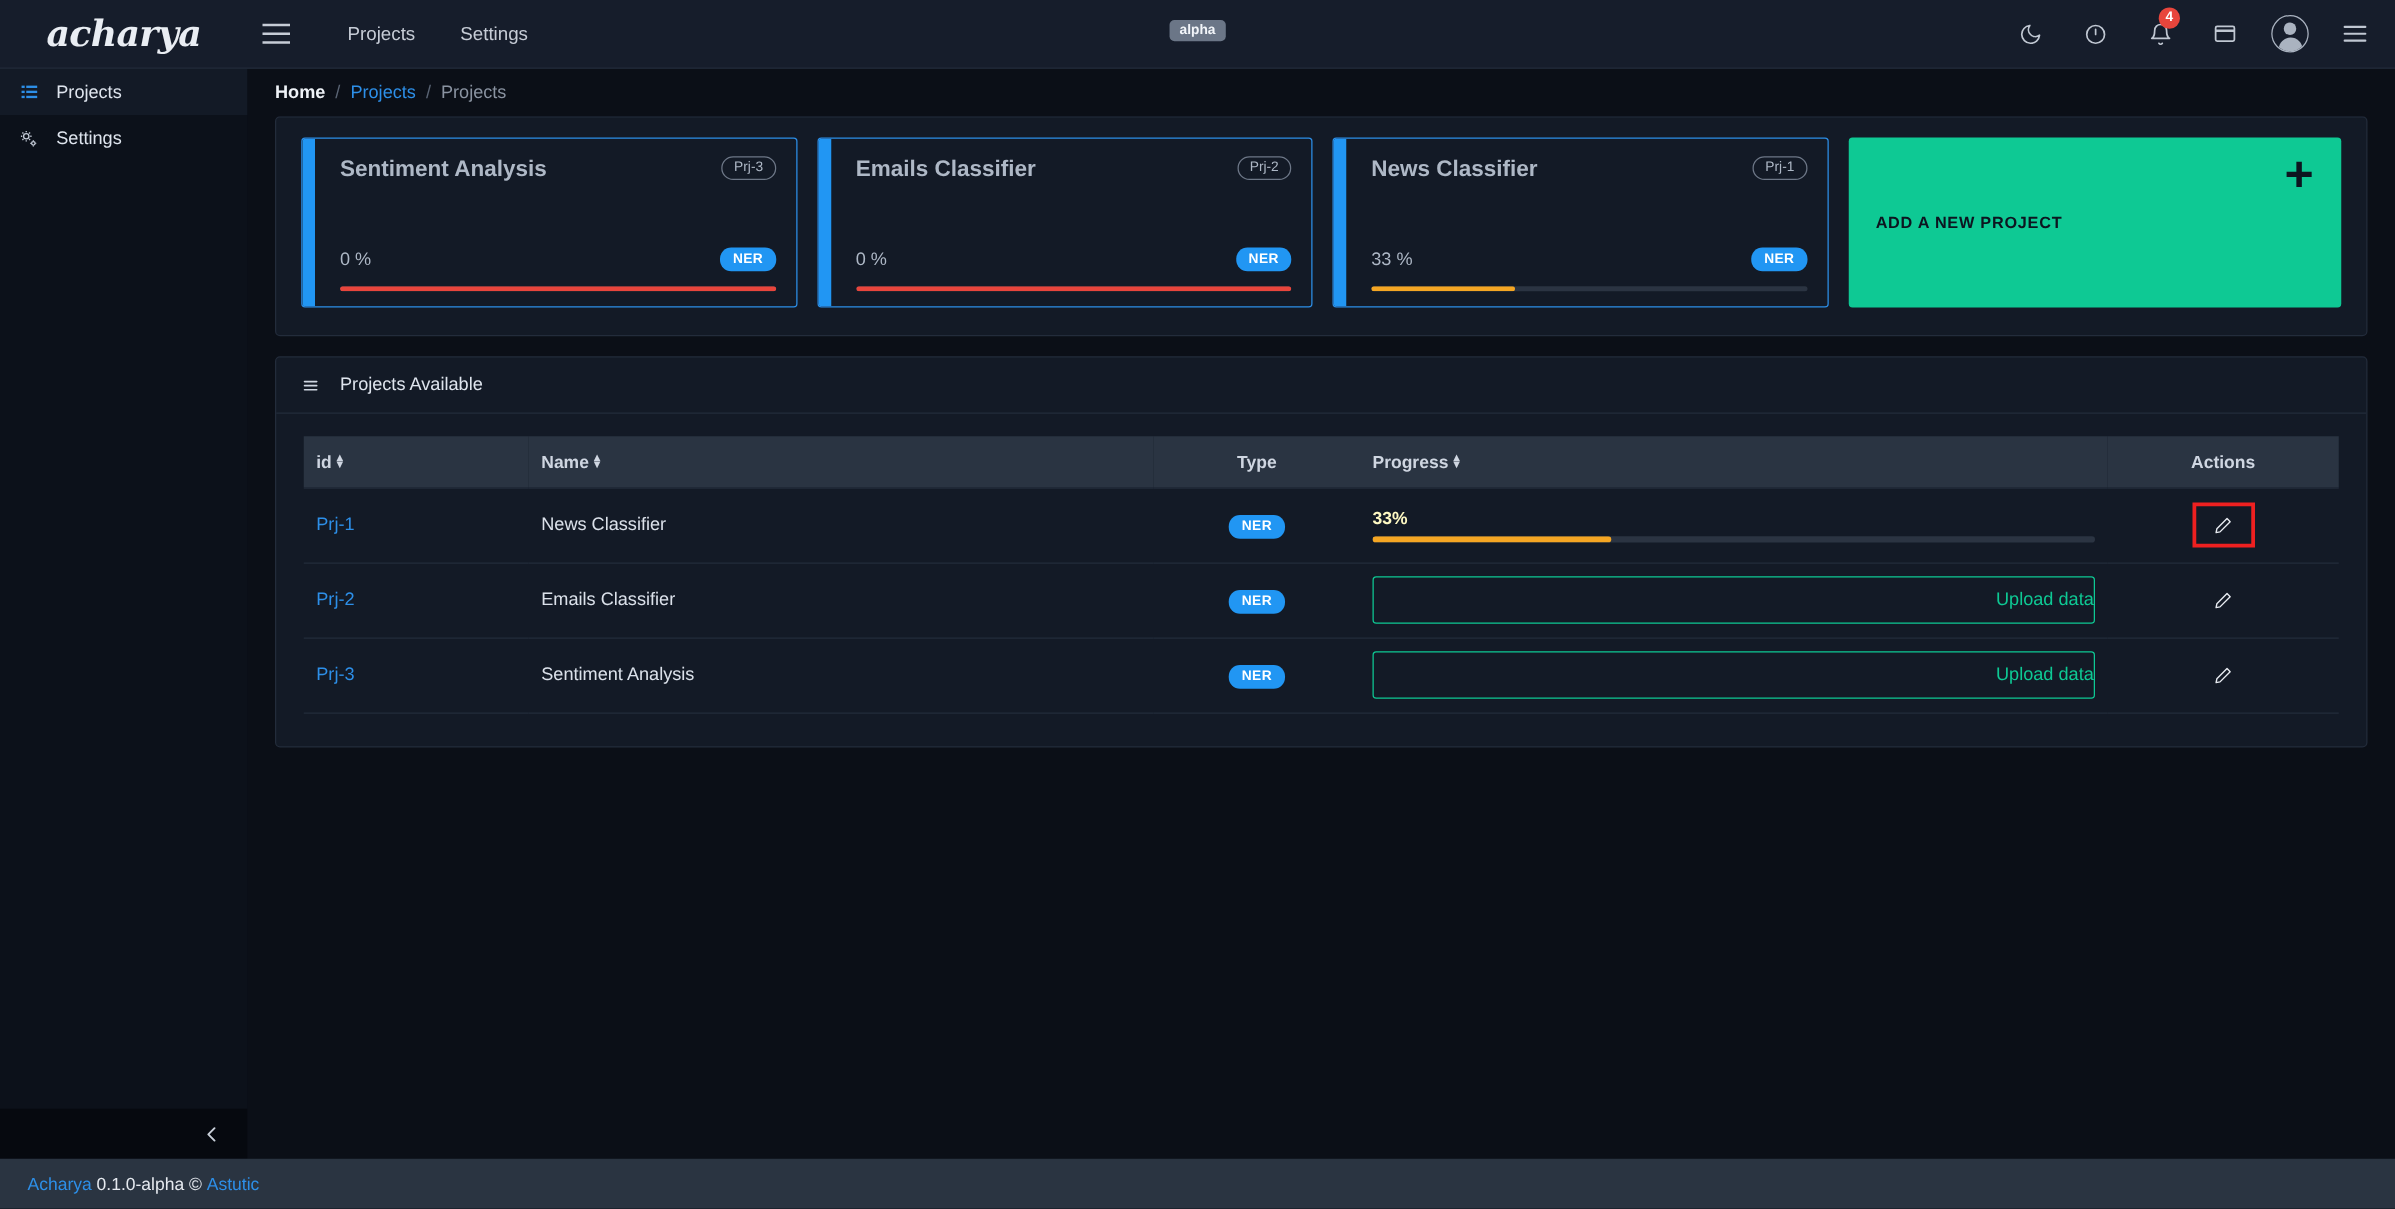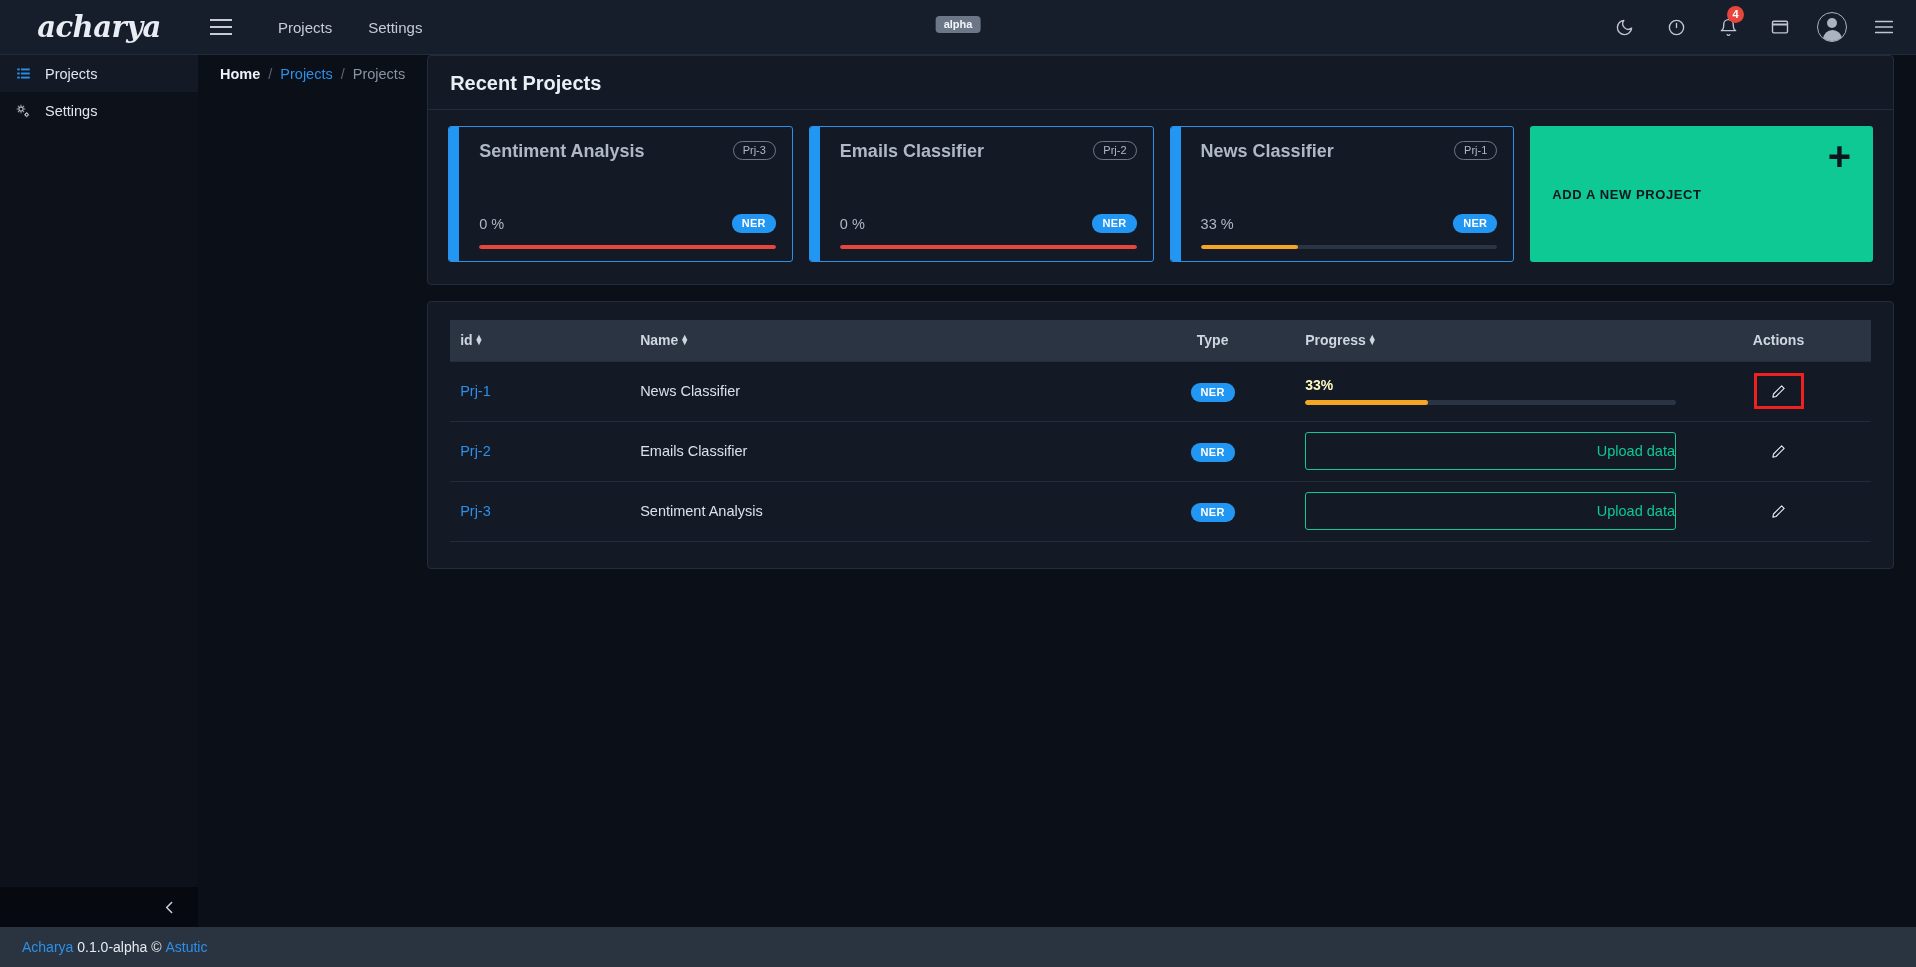--- a/index.html
+++ b/index.html
@@ -76,21 +76,21 @@
     height: 37px; display: flex; align-items: center; gap: 13px;
     padding: 0 0 0 14px; cursor: pointer; font-size: 14.5px; color: #dfe5ee;
   }
   .side-item.active { background: #131a26; }
   .side-icon { width: 18px; display: flex; align-items: center; justify-content: center; color: #2d8fe8; }
   .side-footer {
     height: 40px; background: #06090f; display: flex; align-items: center;
     justify-content: flex-end; padding-right: 20px; cursor: pointer; color: #c9d0da;
   }
 
-  .content { flex: 1; display: flex; min-width: 0; background: #0b0f17; }
+  .content { flex: 1; display: flex; flex-direction: column; min-width: 0; background: #0b0f17; }
   .breadcrumb {
     height: 38px; display: flex; align-items: center; gap: 8px;
     padding-left: 22px; font-size: 14.5px;
   }
   .bc-home { color: #eef2f7; font-weight: bold; }
   .bc-sep { color: #5a6474; }
   .bc-link { color: #2d8fe8; cursor: pointer; }
   .bc-cur { color: #8a93a1; }
 
   .main-scroll { flex: 1; padding: 0 22px 0 22px; overflow: hidden; }
@@ -301,23 +301,20 @@
         <span class="bc-home">Home</span>
         <span class="bc-sep">/</span>
         <span class="bc-link">Projects</span>
         <span class="bc-sep">/</span>
         <span class="bc-cur">Projects</span>
       </div>
 
       <div class="main-scroll">
 
         <section class="panel">
-          <div class="panel-head">
-            <div class="panel-title">Recent Projects</div>
-          </div>
           <div class="cards">
 
             <div class="pcard">
               <div class="pcard-bar"></div>
               <div class="pcard-inner">
                 <div class="pcard-top">
                   <div class="pcard-name">Sentiment Analysis</div>
                   <div class="pill-outline">Prj-3</div>
                 </div>
                 <div class="pcard-mid">
@@ -366,20 +363,28 @@
 
             <div class="addcard">
               <div class="addcard-plus">+</div>
               <div class="addcard-label">ADD A NEW PROJECT</div>
             </div>
 
           </div>
         </section>
 
         <section class="panel">
+          <div class="panel-head-row">
+            <span>
+              <svg width="15" height="13" viewBox="0 0 24 24" stroke="#cfd6e1" stroke-width="2.4" stroke-linecap="round">
+                  <path d="M3 6h18M3 12h18M3 18h18"></path>
+                </svg>
+            </span>
+            <span class="lbl">Projects Available</span>
+          </div>
 
           <div class="table-wrap">
             <table>
               <thead>
                 <tr>
                   <th class="col-id">
                     <span class="th-sort">
                       <span>id</span>
                       <span class="sort-arrows">
                           <span>▲</span>

